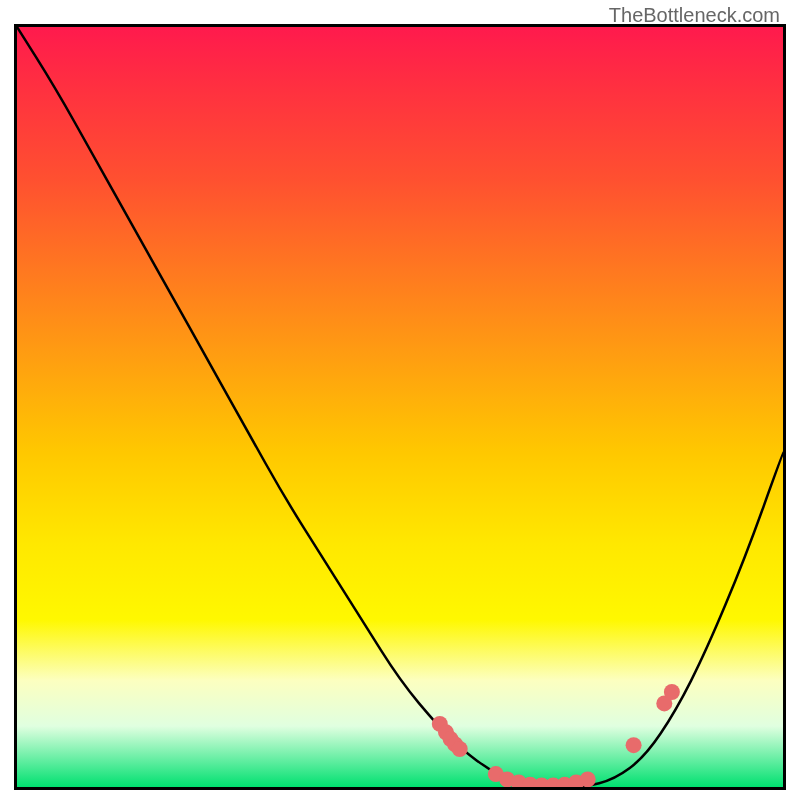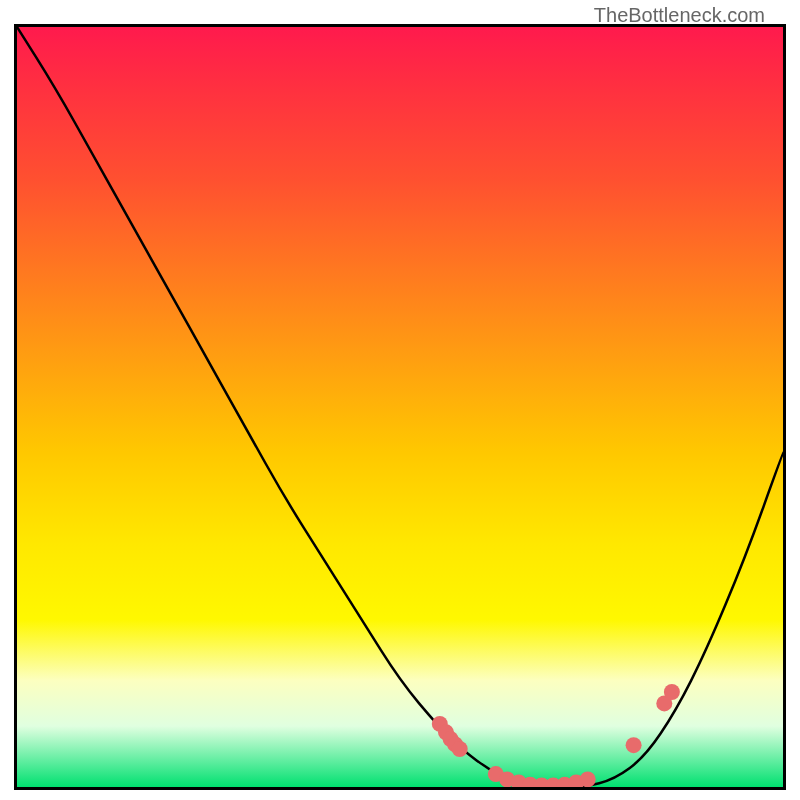--- a/index.html
+++ b/index.html
@@ -1,17 +1,17 @@
 <!DOCTYPE html>
 <html><head>
 <meta charset="utf-8">
 <style>
   * { margin: 0; padding: 0; box-sizing: border-box; }
   body { width: 800px; height: 800px; background: #fff; position: relative; font-family: Arial, sans-serif; }
-  .watermark { position: absolute; top: 4px; right: 35px; font-size: 20px; color: #666; font-weight: normal; z-index: 10; }
+  .watermark { position: absolute; top: 4px; right: 20px; font-size: 20px; color: #666; font-weight: normal; z-index: 10; }
   .chart-frame { position: absolute; top: 24px; left: 14px; width: 772px; height: 766px; border: 3px solid #000; }
   .gradient-bg { position: absolute; inset: 0; background: linear-gradient(to bottom,
     #ff1a4d 0%,
     #ff3040 8%,
     #ff5030 20%,
     #ff7820 32%,
     #ffa010 44%,
     #ffc800 56%,
     #ffe800 68%,
     #fff800 78%,

